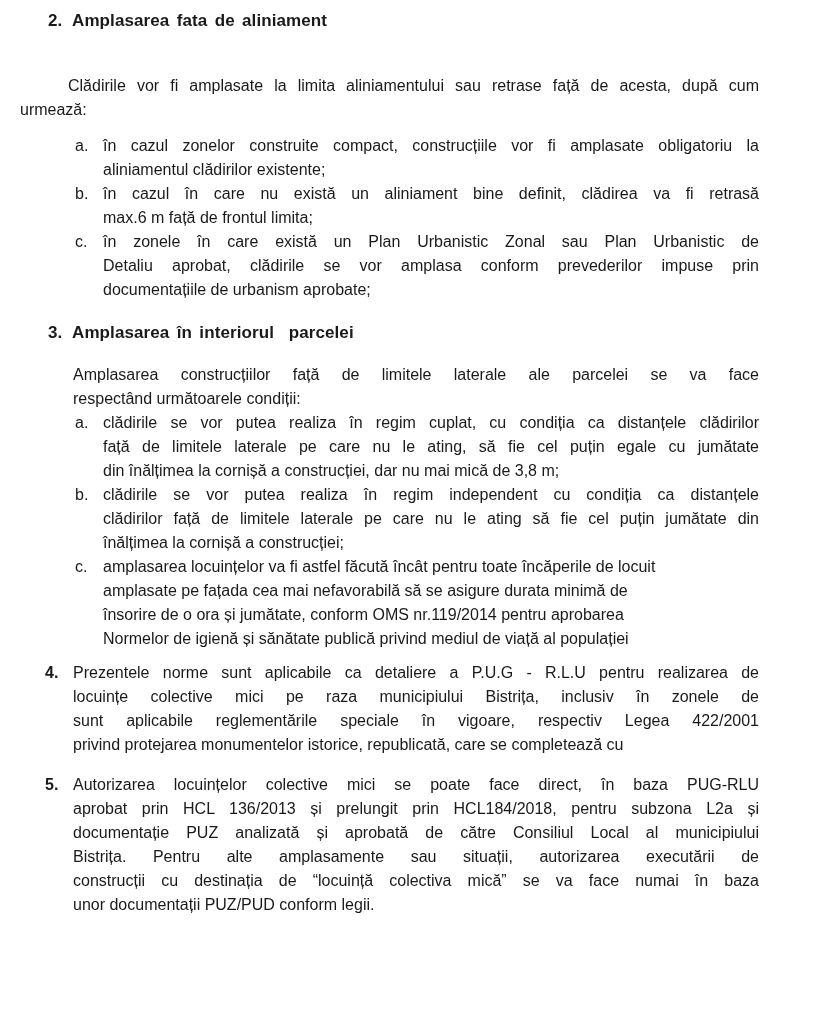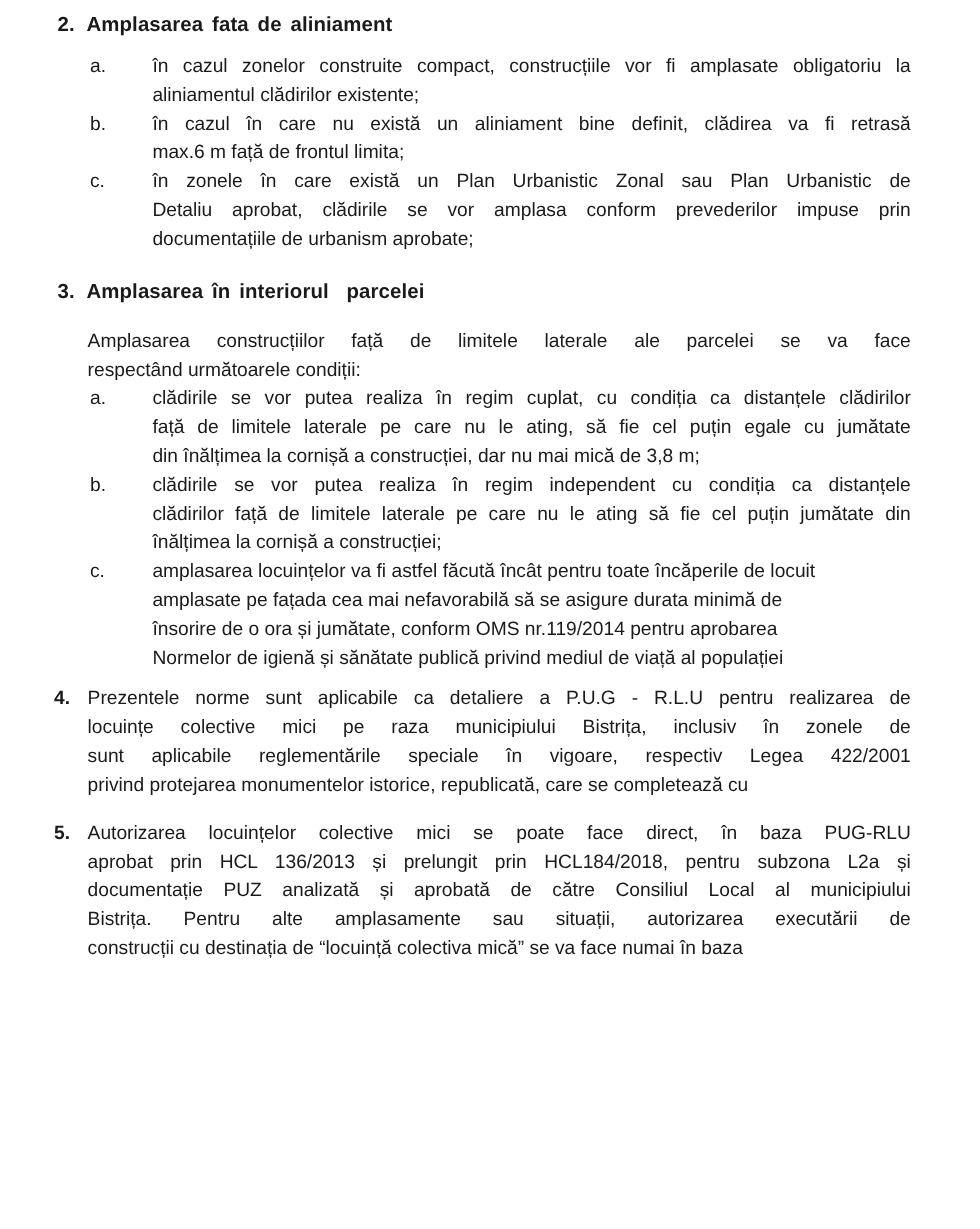--- a/index.html
+++ b/index.html
@@ -41,21 +41,21 @@
   
   .para2 { margin-top: 42px; }
   .para2 .jline:first-child { text-indent: 48px; }
 
   
   .letter-list { margin-left: 55px; }
   .list2 { margin-top: 12px; }
   .list3 { margin-top: 0; }
   .list-item { display: flex; }
   .list-item .marker { width: 28px; flex: none; }
-  .list-item .item-text { flex: 1; min-width: 0; margin-left: 24px; }
+  .list-item .item-text { flex: 1; min-width: 0; }
 
   
   .heading3 { margin-top: 20px; }
   .para3 { margin-left: 53px; margin-top: 19px; }
 
   
   .numbered-item { display: flex; margin-left: 25px; }
   .numbered-item .marker { width: 28px; flex: none; font-weight: bold; }
   .numbered-item .item-text { flex: 1; min-width: 0; }
   .item4 { margin-top: 10px; }
@@ -64,20 +64,24 @@
 </head>
 <body>
 
 <div class="page">
 
   <div class="doc-heading heading2">
     <span class="num">2.</span>
     <span class="title">Amplasarea fata de aliniament</span>
   </div>
 
+  <div class="para2 jlines">
+      <div class="jline">Clădirile vor fi amplasate la limita aliniamentului sau retrase față de acesta, după cum</div>
+      <div class="jline">urmează:</div>
+    </div>
 
   <div class="letter-list list2">
     <div class="list-item">
       <span class="marker">a.</span>
       <div class="item-text jlines">
           <div class="jline">în cazul zonelor construite compact, construcțiile vor fi amplasate obligatoriu la</div>
           <div class="jline">aliniamentul clădirilor existente;</div>
         </div>
     </div>
     <div class="list-item">
@@ -146,16 +150,17 @@
   </div>
 
   <div class="numbered-item item5">
     <span class="marker">5.</span>
     <div class="item-text jlines">
         <div class="jline">Autorizarea locuințelor colective mici se poate face direct, în baza PUG-RLU</div>
         <div class="jline">aprobat prin HCL 136/2013 și prelungit prin HCL184/2018, pentru subzona L2a și</div>
         <div class="jline">documentație PUZ analizată și aprobată de către Consiliul Local al municipiului</div>
         <div class="jline">Bistrița. Pentru alte amplasamente sau situații, autorizarea executării de</div>
         <div class="jline">construcții cu destinația de “locuință colectiva mică” se va face numai în  baza</div>
+        <div class="jline">unor documentații PUZ/PUD conform legii.</div>
       </div>
   </div>
 
 </div>
 
 </body></html>

